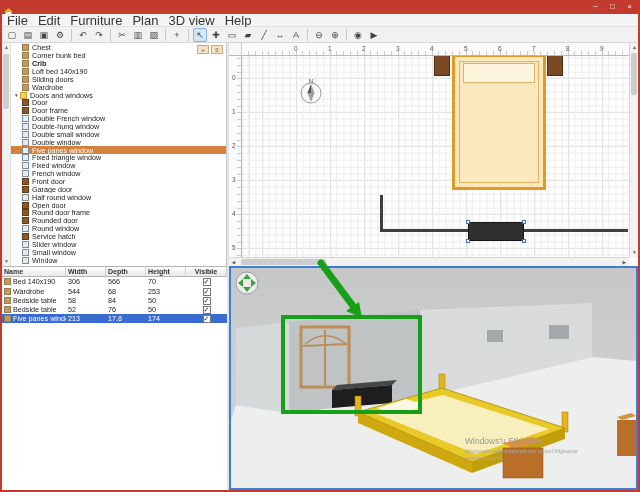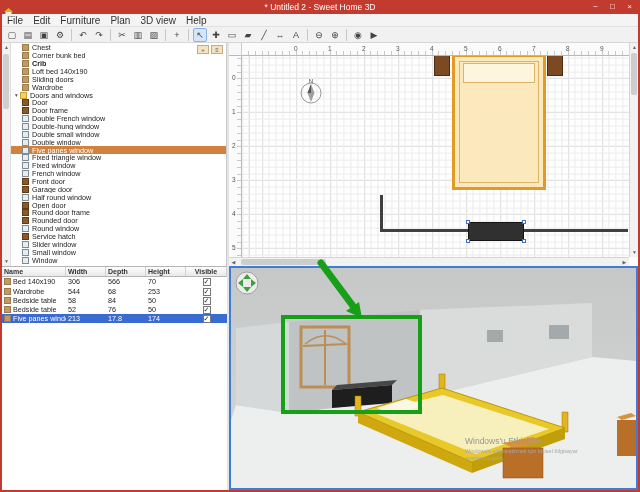--- a/index.html
+++ b/index.html
@@ -12,21 +12,21 @@
   .app-icon{position:absolute;left:4px;top:3px;width:9px;height:9px;}
   .win-controls{position:absolute;right:2px;top:0;height:14px;display:flex;}
   .win-btn{width:17px;height:13px;display:flex;align-items:center;justify-content:center;font-size:8px;color:#fff;cursor:default;}
   .edge{position:absolute;background:#c23b2e;z-index:30;}
   .edge.left{left:0;top:14px;width:2px;height:476px;}
   .edge.right{right:0;top:14px;width:2px;height:476px;}
   .edge.bottom{left:0;top:490px;width:640px;height:2px;}
 
   
   .menubar{position:absolute;left:2px;top:14px;width:636px;height:13px;background:#f4f4f4;border-bottom:1px solid #e0e0e0;display:flex;align-items:center;z-index:5;}
-  .menu-item{font-size:10px;color:#333;padding:0 5px;line-height:13px;white-space:nowrap;}
+  .menu-item{font-size:13px;color:#333;padding:0 5px;line-height:13px;white-space:nowrap;}
   .toolbar{position:absolute;left:2px;top:27px;width:636px;height:16px;background:#f1f1f1;border-bottom:1px solid #d6d6d6;display:flex;align-items:center;padding-left:2px;z-index:5;}
   .tool-btn{width:14px;height:14px;margin:0 1px;display:flex;align-items:center;justify-content:center;font-size:9px;color:#444;border:1px solid transparent;border-radius:2px;}
   .tool-btn.active{background:#d6e6f8;border-color:#86b3e3;}
   .tool-sep{width:1px;height:12px;background:#c8c8c8;margin:0 3px;}
 
   
   .catalog{position:absolute;left:2px;top:43px;width:225px;height:223px;background:#fff;border-right:1px solid #c9c9c9;overflow:hidden;}
   .cat-scroll{position:absolute;left:0;top:0;width:9px;height:223px;background:#f2f2f2;border-right:1px solid #dddddd;}
   .scroll-arrow{position:absolute;width:9px;height:9px;font-size:5px;color:#666;text-align:center;line-height:9px;}
   .cat-thumb{position:absolute;left:1px;top:11px;width:6px;height:55px;background:#cfcfcf;border-radius:2px;}
@@ -95,21 +95,20 @@
 
 <div id="app">
 
   <div class="titlebar">
     <span class="app-icon">
       <svg width="9" height="9">
           <polygon points="4.5,0 9,4 0,4" fill="#e8b020"></polygon>
           <rect x="1.5" y="4" width="6" height="4.5" fill="#f5f0e0"></rect>
         </svg>
     </span>
-    <div class="title-text">* Untitled 2 - Sweet Home 3D</div>
     <div class="win-controls">
       <div class="win-btn">−</div>
       <div class="win-btn">□</div>
       <div class="win-btn">×</div>
     </div>
   </div>
   <div class="edge left"></div>
   <div class="edge right"></div>
   <div class="edge bottom"></div>
 

